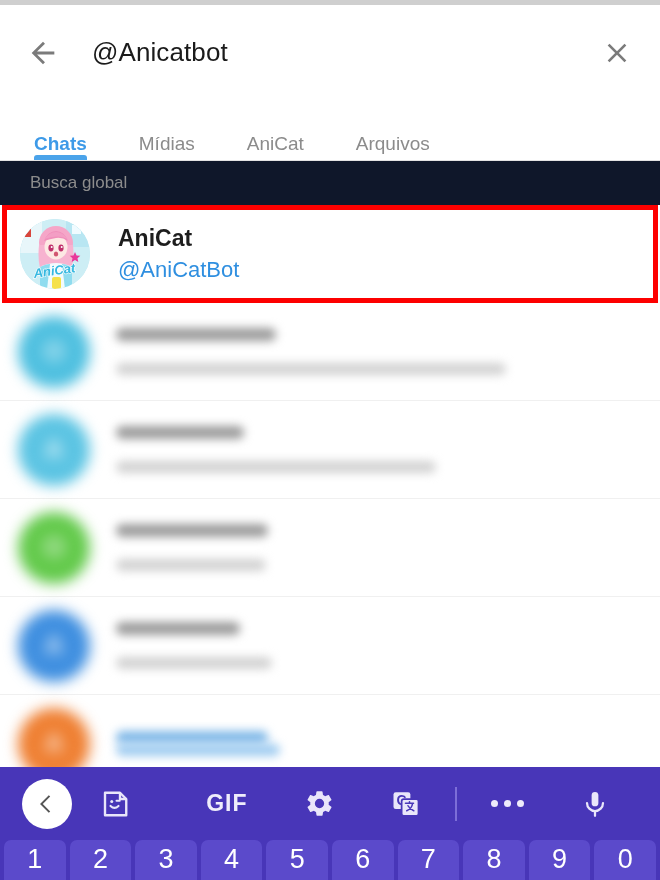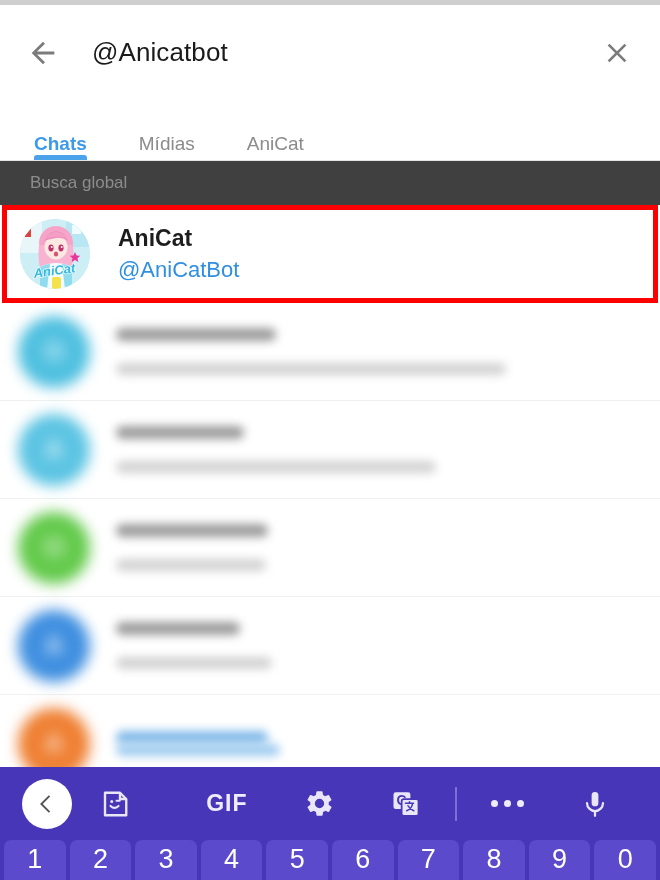--- a/index.html
+++ b/index.html
@@ -41,21 +41,21 @@
   .tab:last-child { margin-right:0; }
   .tab.active { color:#3d9ae8; font-weight:bold; }
   .tab.active::after {
     content:""; position:absolute; left:0; right:0; bottom:0;
     height:5px; background:#4aa3ea; border-radius:3px 3px 0 0;
   }
   .tabs-divider { height:1px; background:#e3e3e3; }
 
   
   .section-header {
-    height:44px; background:#404040; display:flex; align-items:center;
+    height:44px; background:#0f172a; display:flex; align-items:center;
     padding:0 30px; font-size:17px; color:#8c8c8c;
   }
 
   
   .result-wrap { position:relative; padding:0; }
   .highlight-box {
     position:absolute; left:2px; top:0; width:656px; height:98px;
     border:5px solid #fd0000; pointer-events:none; z-index:5;
   }
   .result-row {
@@ -145,20 +145,23 @@
 
   <div class="tabs">
     <div class="tab active">
       <span>Chats</span>
     </div>
     <div class="tab">
       <span>Mídias</span>
     </div>
     <div class="tab">
       <span>AniCat</span>
+    </div>
+    <div class="tab">
+      <span>Arquivos</span>
     </div>
   </div>
   <div class="tabs-divider"></div>
 
   <div class="section-header">
     <span>Busca global</span>
   </div>
 
   <div class="result-wrap">
     <div class="highlight-box"></div>

